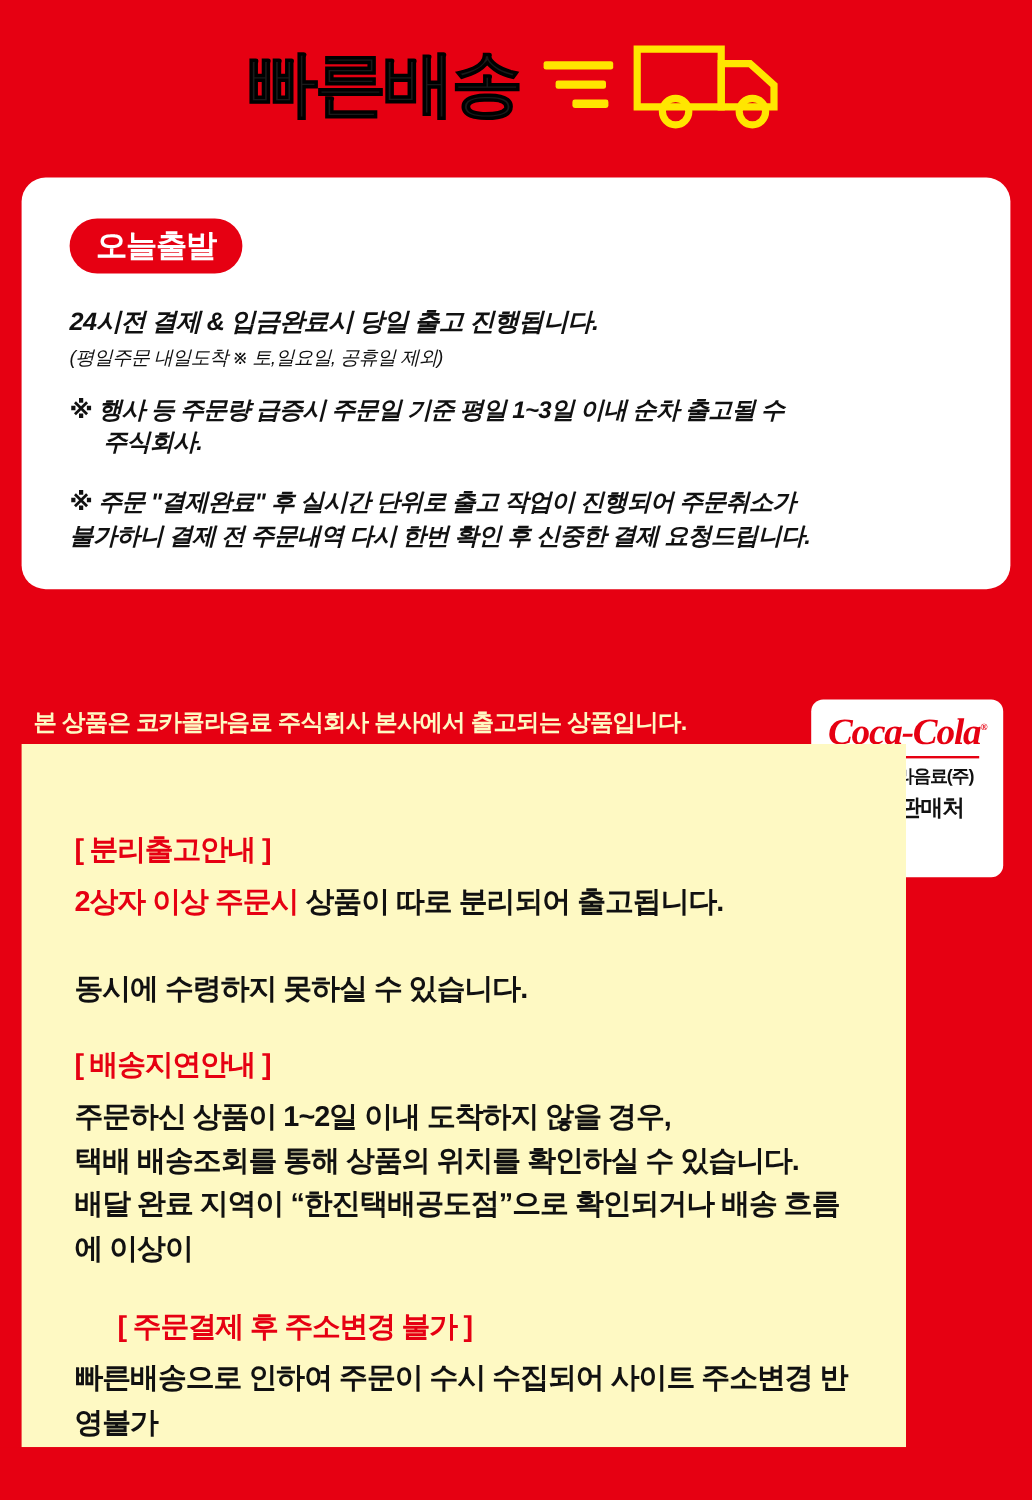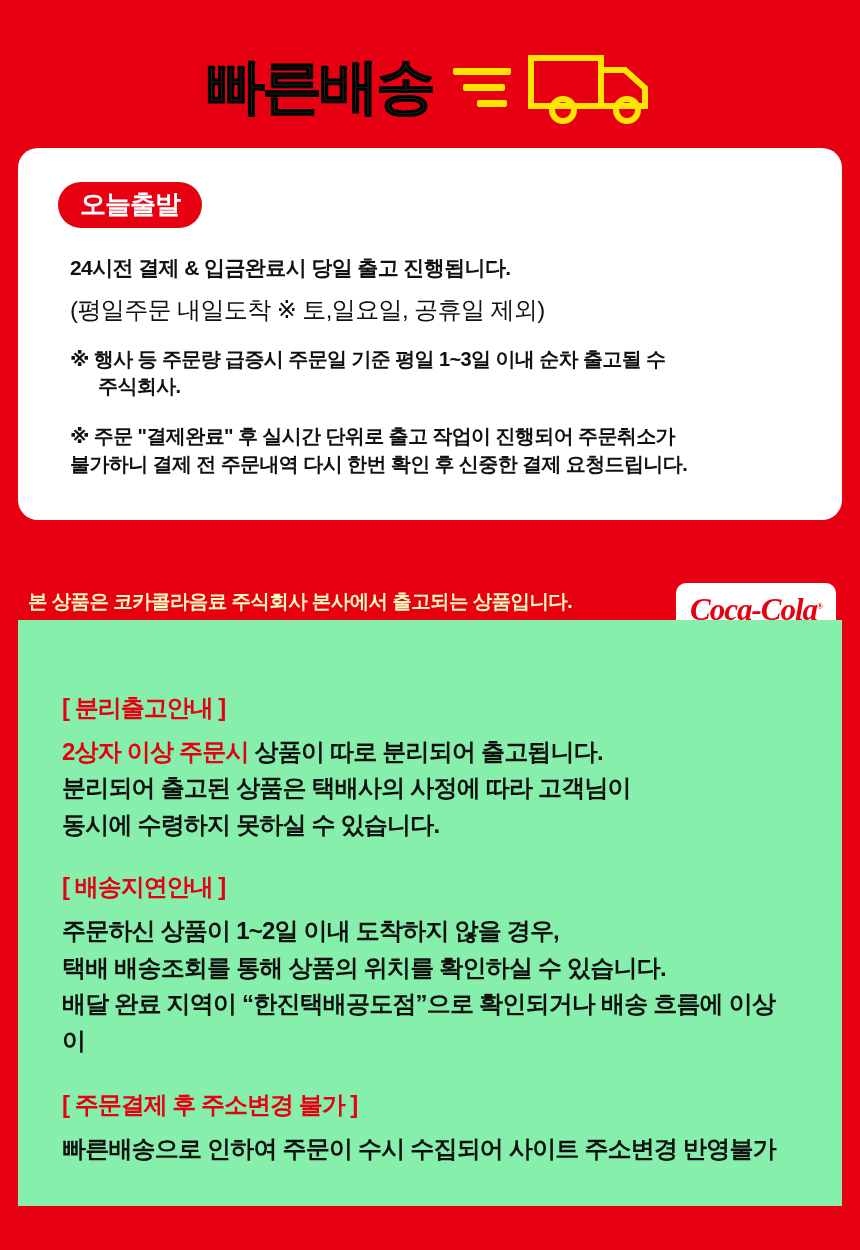--- a/index.html
+++ b/index.html
@@ -15,21 +15,20 @@
     position: relative;
   }
 
   
   .header {
     height: 148px;
     display: flex;
     align-items: center;
     justify-content: center;
     gap: 10px;
-    margin-top: 17px;
   }
   .header-inner {
     display: flex;
     align-items: center;
     gap: 14px;
     transform: translateY(-4px);
   }
   .fast-word {
     font-size: 60px;
     font-weight: 900;
@@ -72,32 +71,33 @@
     background: #e60012;
     color: #ffffff;
     font-size: 26px;
     font-weight: 800;
     padding: 9px 22px 11px 22px;
     border-radius: 26px;
     letter-spacing: -1px;
     line-height: 1;
   }
   .card p {
-    margin: 12px;
+    margin: 0;
     color: #111;
     letter-spacing: -0.6px;
+    font-style: italic;
   }
   .line-1 {
     margin-top: 26px !important;
     font-size: 21px;
     font-weight: 800;
   }
   .line-2 {
     margin-top: 6px !important;
-    font-size: 24px;
+    font-size: 16px;
     font-weight: 500;
   }
   .line-3 {
     margin-top: 20px !important;
     font-size: 20px;
     font-weight: 600;
     line-height: 1.35;
   }
   .line-3 .indent { display: block; padding-left: 28px; }
   .line-4 {
@@ -167,44 +167,44 @@
     font-weight: 800;
     letter-spacing: -1px;
     margin-top: 3px;
   }
 
   
   .panel {
     position: absolute;
     left: 18px;
     top: 620px;
-    width: 824px;
+    width: 737px;
     height: 586px;
-    background: #86efac;
+    background: #fef9c3;
     box-sizing: border-box;
     padding: 72px 44px 0 44px;
   }
   .sec-title {
     color: #e60012;
     font-size: 24px;
     font-weight: 800;
     letter-spacing: -1px;
     margin: 0 0 10px 0;
   }
   .sec-body {
     margin: 0;
     color: #111;
     font-size: 24px;
     font-weight: 600;
     line-height: 1.52;
     letter-spacing: -0.8px;
   }
   .hl { color: #e60012; font-weight: 800; }
   .gap-2 { margin-top: 28px; }
-  .gap-3 { margin-top: 30px; }
+  .gap-3 { margin-top: 30px; margin-left: 36px; }
 
   .footer-strip {
     position: absolute;
     left: 0;
     bottom: 0;
     width: 860px;
     height: 44px;
     background: #e60012;
   }
 </style>
@@ -252,21 +252,21 @@
   <div class="seal-rule"></div>
   <div class="seal-ko1">코카-콜라음료(주)</div>
   <div class="seal-ko2">직영 판매처</div>
 </div>
 
 <div class="panel">
 
   <h3 class="sec-title">[ 분리출고안내 ]</h3>
   <p class="sec-body">
     <span class="hl">2상자 이상 주문시</span><span> 상품이 따로 분리되어 출고됩니다.</span><br>
-    <span>분리되어 출고된 상품은 택배사의 사정에 따라 고객님이</span><br>
+    <br>
     <span>동시에 수령하지 못하실 수 있습니다.</span>
   </p>
 
   <h3 class="sec-title gap-2">[ 배송지연안내 ]</h3>
   <p class="sec-body">
     <span>주문하신 상품이 1~2일 이내 도착하지 않을 경우,</span><br>
     <span>택배 배송조회를 통해 상품의 위치를 확인하실 수 있습니다.</span><br>
     <span>배달 완료 지역이 “한진택배공도점”으로 확인되거나 배송 흐름에 이상이</span><br>
   </p>
 

